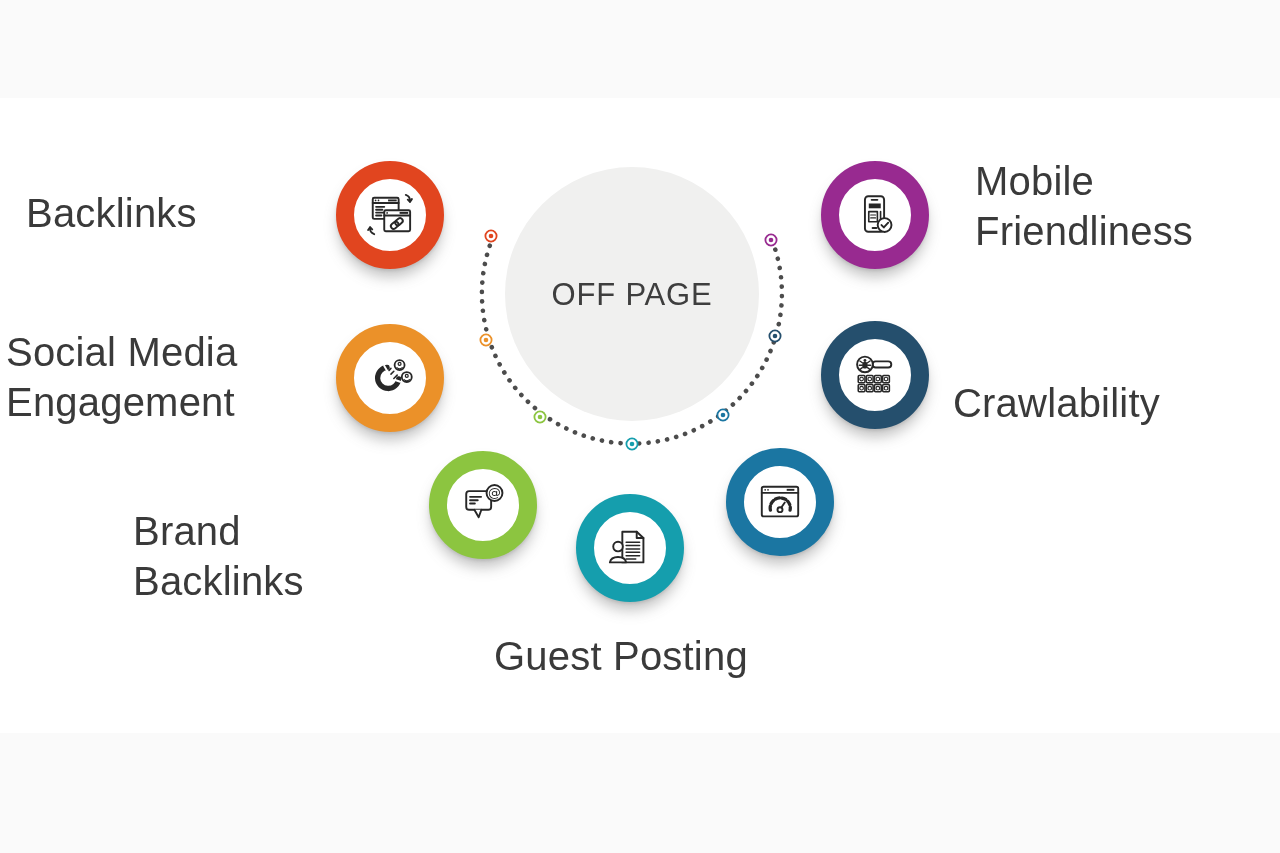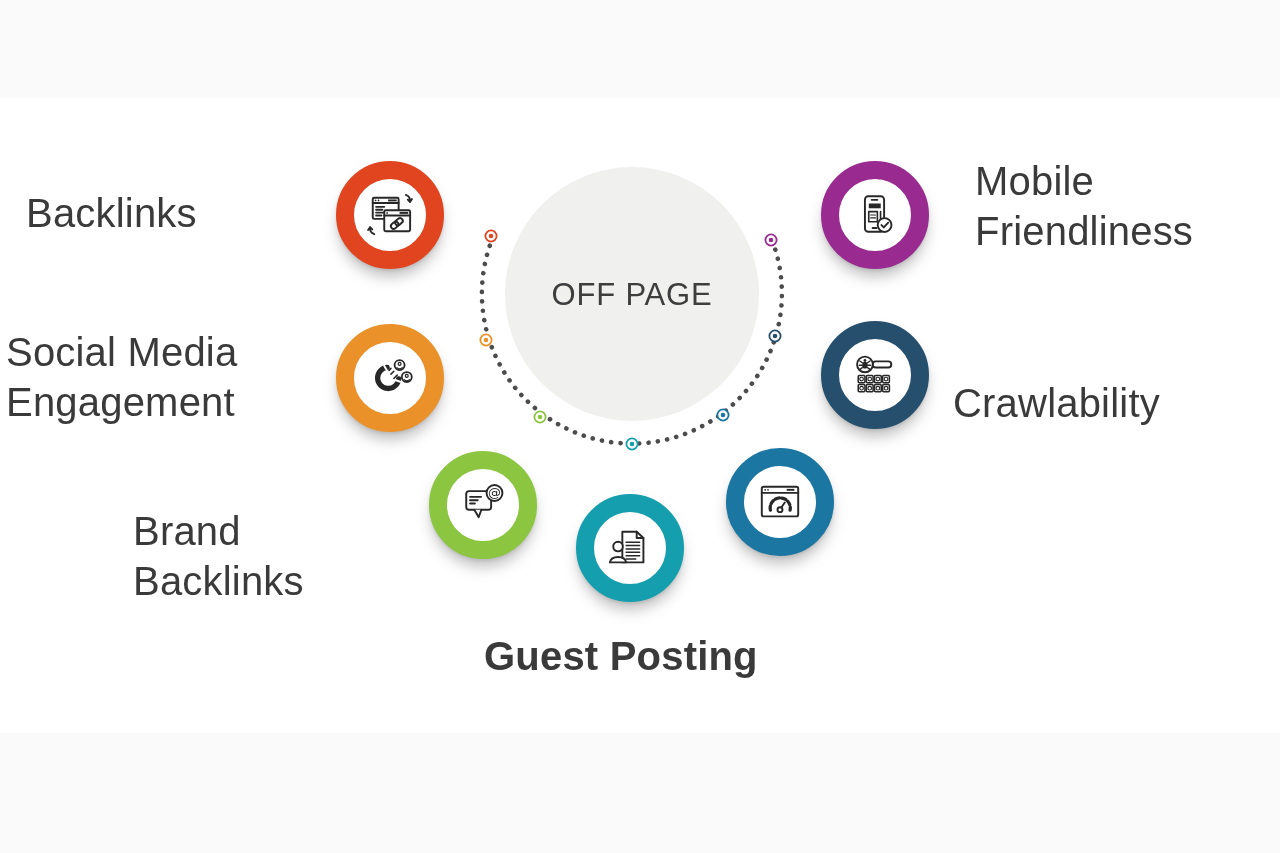--- a/index.html
+++ b/index.html
@@ -42,21 +42,21 @@
   .n6{left:821px; top:161px;}
 
   .label{
     position:absolute; color:#3A3A3A; font-size:40px; line-height:50px;
     font-weight:500; letter-spacing:0.2px; text-align:left;
   }
   .label span{display:block;}
   .l0{left:26px;  top:188px; width:300px;}
   .l1{left:0px;   top:327px; width:300px;margin-left:6px;}
   .l2{left:133px; top:506px; width:300px;}
-  .l3{left:484px; top:631px; width:300px;font-weight:bold;}
+  .l3{left:494px; top:631px; width:300px;}
   .l4{left:860px; top:512px; width:300px;}
   .l5{left:953px; top:357px; width:300px;margin-top:21px;}
   .l6{left:975px; top:156px; width:320px; text-align:left;}
 
   .icon{display:block;}
 </style>
 </head>
 <body>
 
 <div class="canvas">

